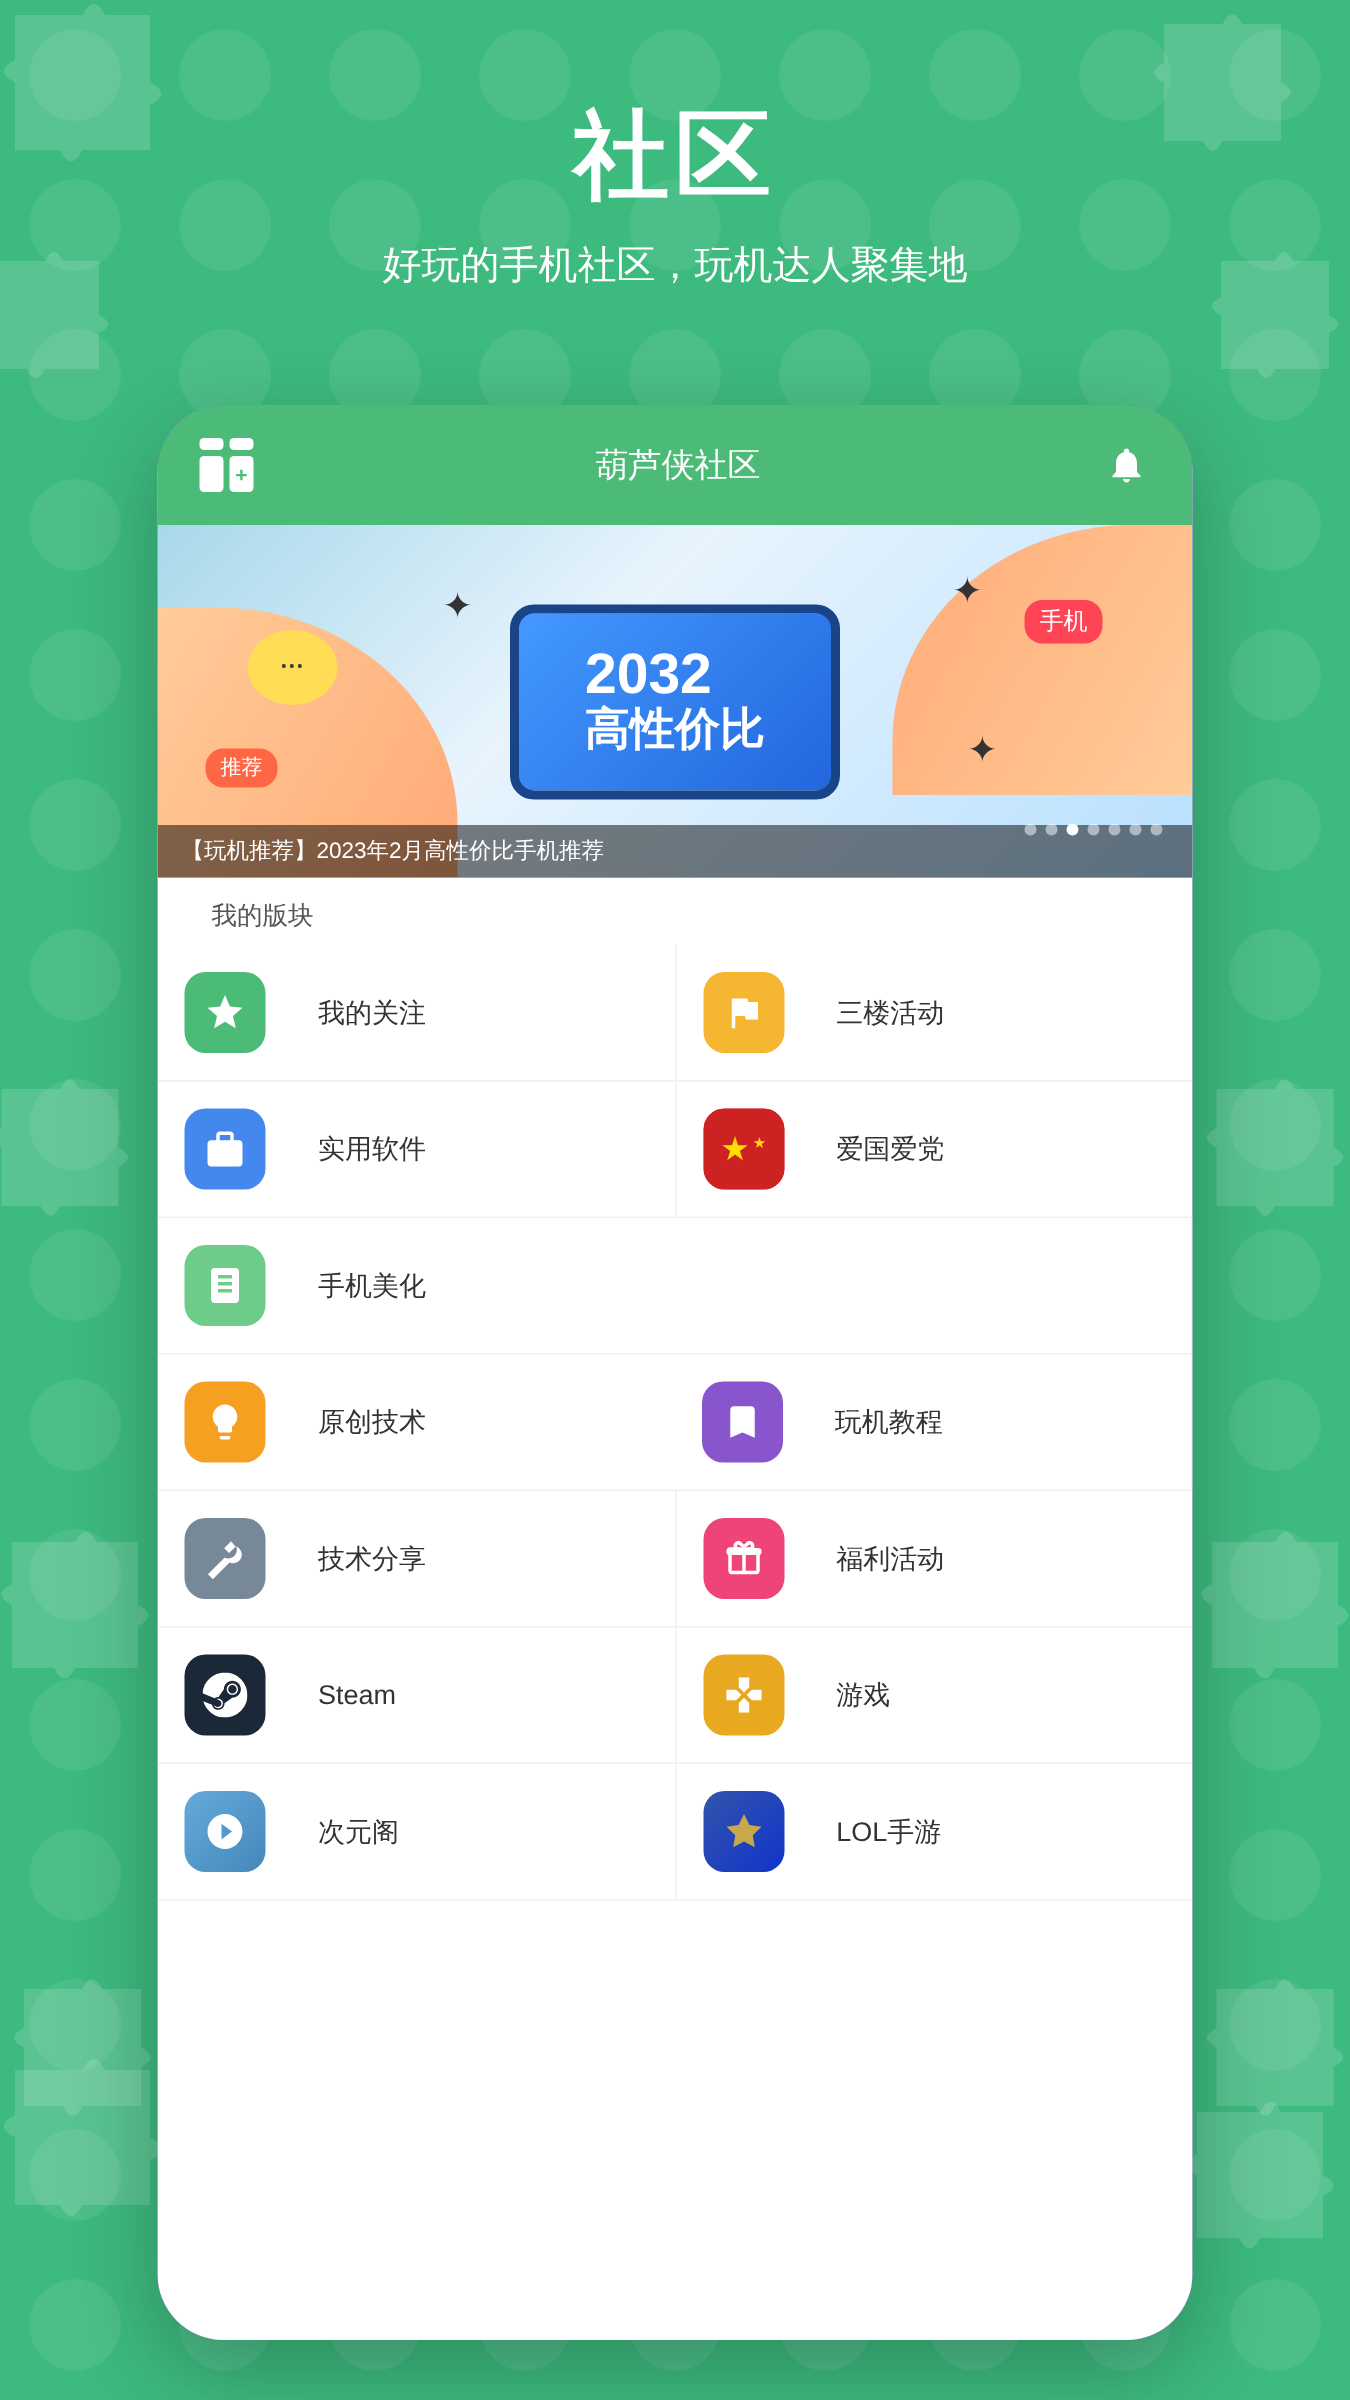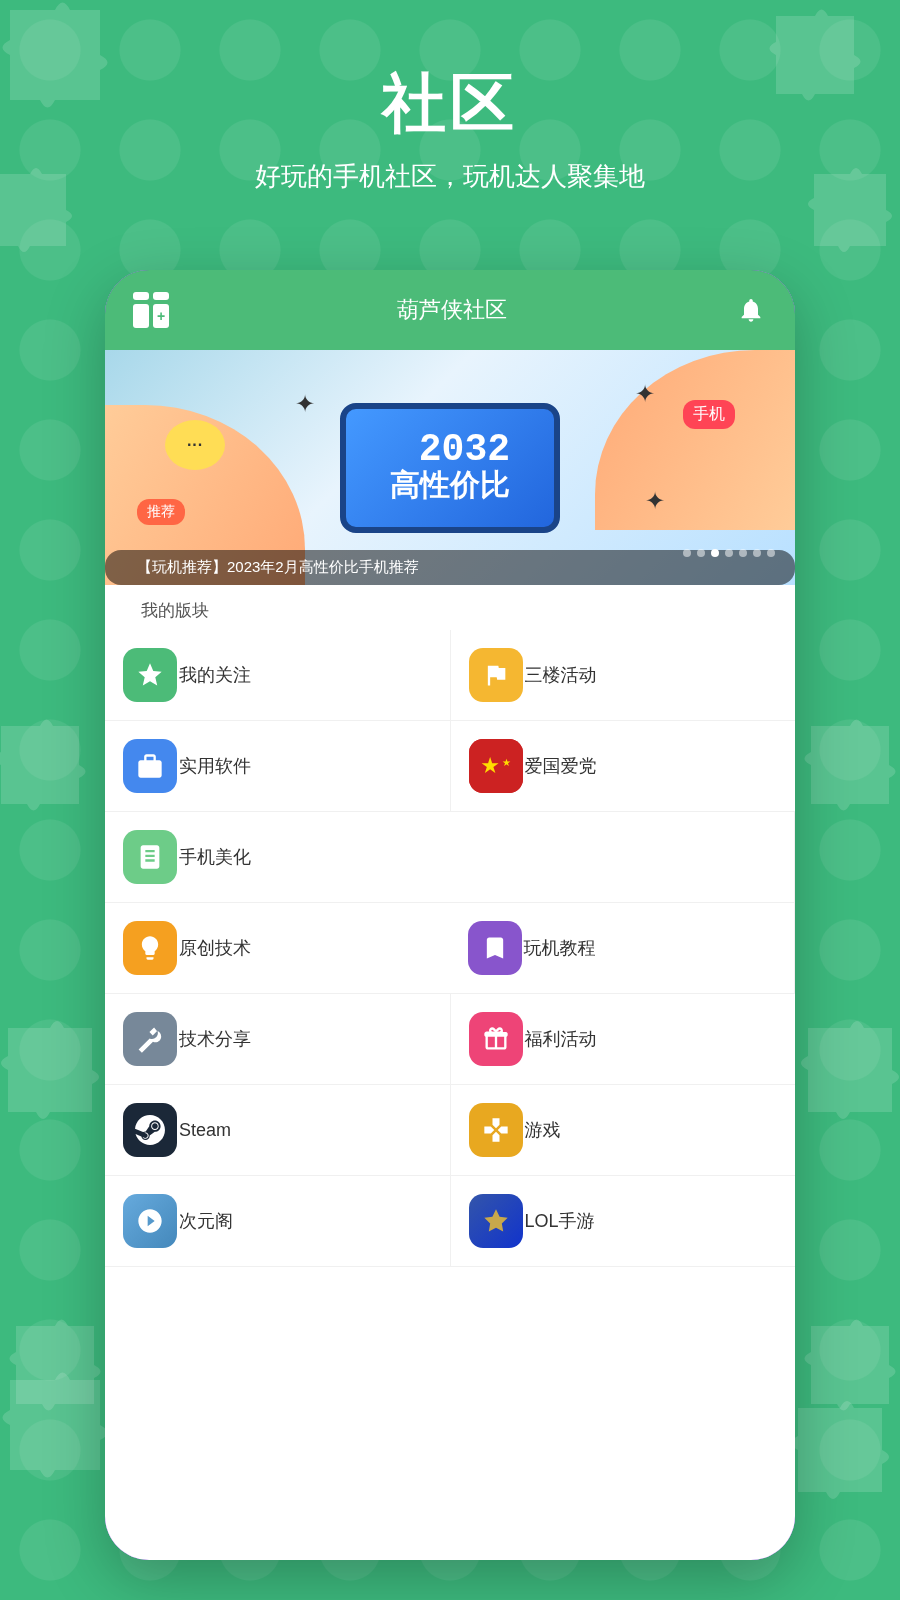--- a/index.html
+++ b/index.html
@@ -220,22 +220,21 @@
       font-weight: 700;
     }
 
     .banner-caption {
       position: absolute;
       bottom: 0;
       left: 0; right: 0;
       background: rgba(0,0,0,0.5);
       color: white;
       font-size: 15px;
-      padding: 8px 32px;
-      border-radius: 16px;
+      padding: 8px 16px;
     }
     .banner-dots {
       position: absolute;
       bottom: 28px;
       right: 20px;
       display: flex;
       gap: 6px;
     }
     .dot {
       width: 8px; height: 8px;
@@ -263,21 +262,21 @@
     .menu-row {
       display: flex;
       align-items: center;
       border-bottom: 1px solid #f0f0f0;
     }
     .menu-item {
       flex: 1;
       display: flex;
       align-items: center;
       padding: 18px 18px;
-      gap: 2px;
+      gap: 35px;
       cursor: pointer;
     }
     .menu-item-left {
       border-right: 1px solid #f0f0f0;
     }
 
     .menu-icon {
       width: 54px;
       height: 54px;
       border-radius: 14px;
@@ -374,21 +373,21 @@
       </div>
     </div>
 
     <div class="banner-container">
       <div class="banner-img">
 
         <div class="hand-left"></div>
         <div class="hand-right"></div>
 
         <div class="mini-phone">
-          <div style="text-align:right; z-index:3; position:relative;font-family:Liberation Mono, monospace;">
+          <div style="text-align:left; z-index:3; position:relative;">
             <div style="font-size:38px; font-weight:900; color:white; line-height:1;">2032</div>
             <div style="font-size:30px; font-weight:900; color:white; line-height:1.2;">高性价比</div>
           </div>
         </div>
 
         <div class="chat-bubble"></div>
 
         <div class="sparkle" style="top:40px; left:190px;">✦</div>
         <div class="sparkle" style="top:30px; right:140px;">✦</div>
         <div class="sparkle" style="bottom:70px; right:130px;">✦</div>

